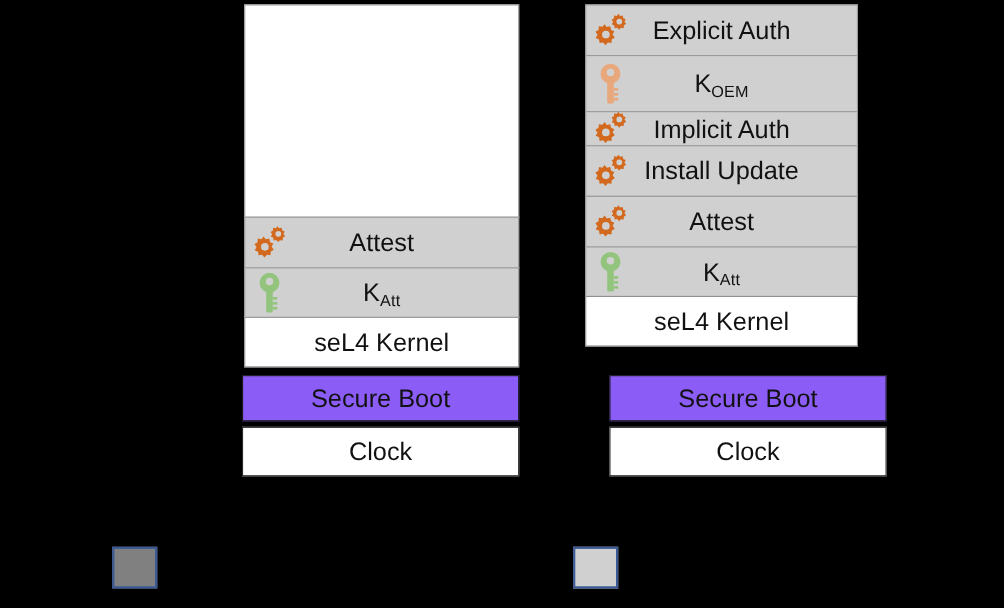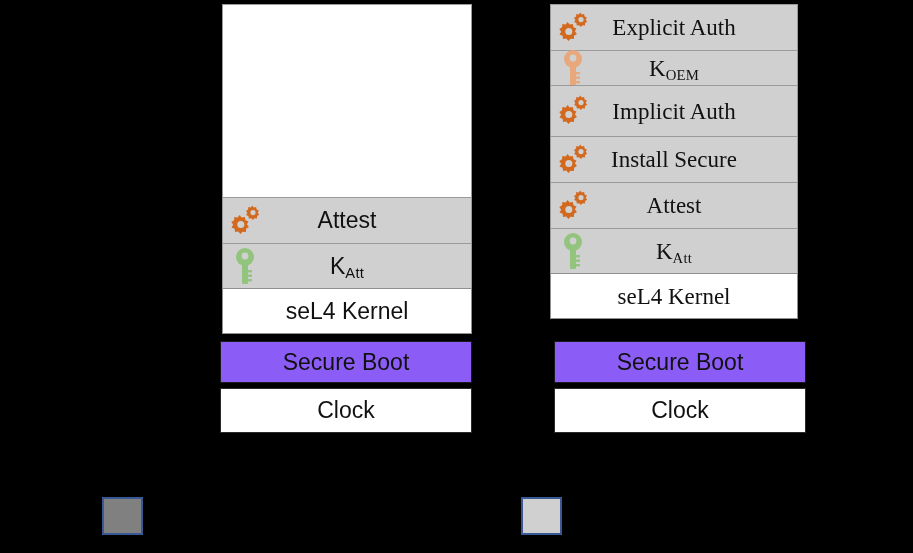--- a/index.html
+++ b/index.html
@@ -129,55 +129,55 @@
 </div>
 
 <div class="row darkbox" style="position:absolute; left:220px; top:342px; width:252px; height:42px;">
   <span class="row-label">Secure Boot</span>
 </div>
 
 <div class="row white clock" style="position:absolute; left:220px; top:389px; width:252px; height:45px;">
   <span class="row-label">Clock</span>
 </div>
 
-<div class="stack" id="right-stack" style="left:550px; top:4px; width:248px;font-family:Liberation Serif, serif;">
+<div class="stack" id="right-stack" style="left:532px; top:4px; width:248px;">
 
   <div class="row gray" style="height:47px;">
     <span class="icon-slot">
       <svg width="36" height="34" viewBox="0 0 36 34" aria-hidden="true">
         <g fill="#d2691e">
           <path d="M25.2 1.6l1.5 2.0 2.4-.5.5 2.5 2.3.9-1.2 2.2 1.5 2.0-2.1 1.4-.1 2.5-2.5-.3-1.7 1.8-1.6-1.9-2.4.4-.4-2.5-2.3-1.0 1.3-2.1-1.4-2.1 2.1-1.3.2-2.5 2.5.4z"></path>
           <circle cx="26.0" cy="8.6" r="2.6" fill="#d0d0d0"></circle>
           <path d="M12.6 11.0l2.0 2.6 3.2-.7.7 3.3 3.0 1.2-1.6 2.9 2.0 2.7-2.8 1.8-.2 3.3-3.3-.4-2.2 2.4-2.1-2.5-3.2.5-.5-3.3-3.1-1.3 1.7-2.8-1.9-2.8 2.8-1.7.3-3.3 3.3.5z"></path>
           <circle cx="13.8" cy="20.4" r="3.5" fill="#d0d0d0"></circle>
         </g>
       </svg>
     </span>
     <span class="row-label">Explicit Auth</span>
   </div>
 
-  <div class="row gray" style="height:36px;justify-content:center;">
+  <div class="row gray" style="height:52px;justify-content:center;">
     <span class="icon-slot">
       <svg width="22" height="40" viewBox="0 0 22 40" aria-hidden="true">
         <g fill="#e8a87c">
           <circle cx="11" cy="11" r="9"></circle>
           <rect x="8" y="18" width="6" height="20" rx="1"></rect>
           <rect x="14" y="24" width="4" height="2.4"></rect>
           <rect x="14" y="28.5" width="4" height="2.4"></rect>
           <rect x="14" y="33" width="4" height="2.4"></rect>
         </g>
         <circle cx="11" cy="10" r="3.4" fill="#d0d0d0"></circle>
       </svg>
     </span>
     <span class="row-label">
       <span>K</span><sub>OEM</sub>
     </span>
   </div>
 
-  <div class="row gray" style="height:52px;">
+  <div class="row gray" style="height:32px;">
     <span class="icon-slot">
       <svg width="36" height="34" viewBox="0 0 36 34" aria-hidden="true">
         <g fill="#d2691e">
           <path d="M25.2 1.6l1.5 2.0 2.4-.5.5 2.5 2.3.9-1.2 2.2 1.5 2.0-2.1 1.4-.1 2.5-2.5-.3-1.7 1.8-1.6-1.9-2.4.4-.4-2.5-2.3-1.0 1.3-2.1-1.4-2.1 2.1-1.3.2-2.5 2.5.4z"></path>
           <circle cx="26.0" cy="8.6" r="2.6" fill="#d0d0d0"></circle>
           <path d="M12.6 11.0l2.0 2.6 3.2-.7.7 3.3 3.0 1.2-1.6 2.9 2.0 2.7-2.8 1.8-.2 3.3-3.3-.4-2.2 2.4-2.1-2.5-3.2.5-.5-3.3-3.1-1.3 1.7-2.8-1.9-2.8 2.8-1.7.3-3.3 3.3.5z"></path>
           <circle cx="13.8" cy="20.4" r="3.5" fill="#d0d0d0"></circle>
         </g>
       </svg>
     </span>
@@ -188,21 +188,21 @@
     <span class="icon-slot">
       <svg width="36" height="34" viewBox="0 0 36 34" aria-hidden="true">
         <g fill="#d2691e">
           <path d="M25.2 1.6l1.5 2.0 2.4-.5.5 2.5 2.3.9-1.2 2.2 1.5 2.0-2.1 1.4-.1 2.5-2.5-.3-1.7 1.8-1.6-1.9-2.4.4-.4-2.5-2.3-1.0 1.3-2.1-1.4-2.1 2.1-1.3.2-2.5 2.5.4z"></path>
           <circle cx="26.0" cy="8.6" r="2.6" fill="#d0d0d0"></circle>
           <path d="M12.6 11.0l2.0 2.6 3.2-.7.7 3.3 3.0 1.2-1.6 2.9 2.0 2.7-2.8 1.8-.2 3.3-3.3-.4-2.2 2.4-2.1-2.5-3.2.5-.5-3.3-3.1-1.3 1.7-2.8-1.9-2.8 2.8-1.7.3-3.3 3.3.5z"></path>
           <circle cx="13.8" cy="20.4" r="3.5" fill="#d0d0d0"></circle>
         </g>
       </svg>
     </span>
-    <span class="row-label">Install Secure</span>
+    <span class="row-label">Install Update</span>
   </div>
 
   <div class="row gray" style="height:47px;">
     <span class="icon-slot">
       <svg width="36" height="34" viewBox="0 0 36 34" aria-hidden="true">
         <g fill="#d2691e">
           <path d="M25.2 1.6l1.5 2.0 2.4-.5.5 2.5 2.3.9-1.2 2.2 1.5 2.0-2.1 1.4-.1 2.5-2.5-.3-1.7 1.8-1.6-1.9-2.4.4-.4-2.5-2.3-1.0 1.3-2.1-1.4-2.1 2.1-1.3.2-2.5 2.5.4z"></path>
           <circle cx="26.0" cy="8.6" r="2.6" fill="#d0d0d0"></circle>
           <path d="M12.6 11.0l2.0 2.6 3.2-.7.7 3.3 3.0 1.2-1.6 2.9 2.0 2.7-2.8 1.8-.2 3.3-3.3-.4-2.2 2.4-2.1-2.5-3.2.5-.5-3.3-3.1-1.3 1.7-2.8-1.9-2.8 2.8-1.7.3-3.3 3.3.5z"></path>
           <circle cx="13.8" cy="20.4" r="3.5" fill="#d0d0d0"></circle>

